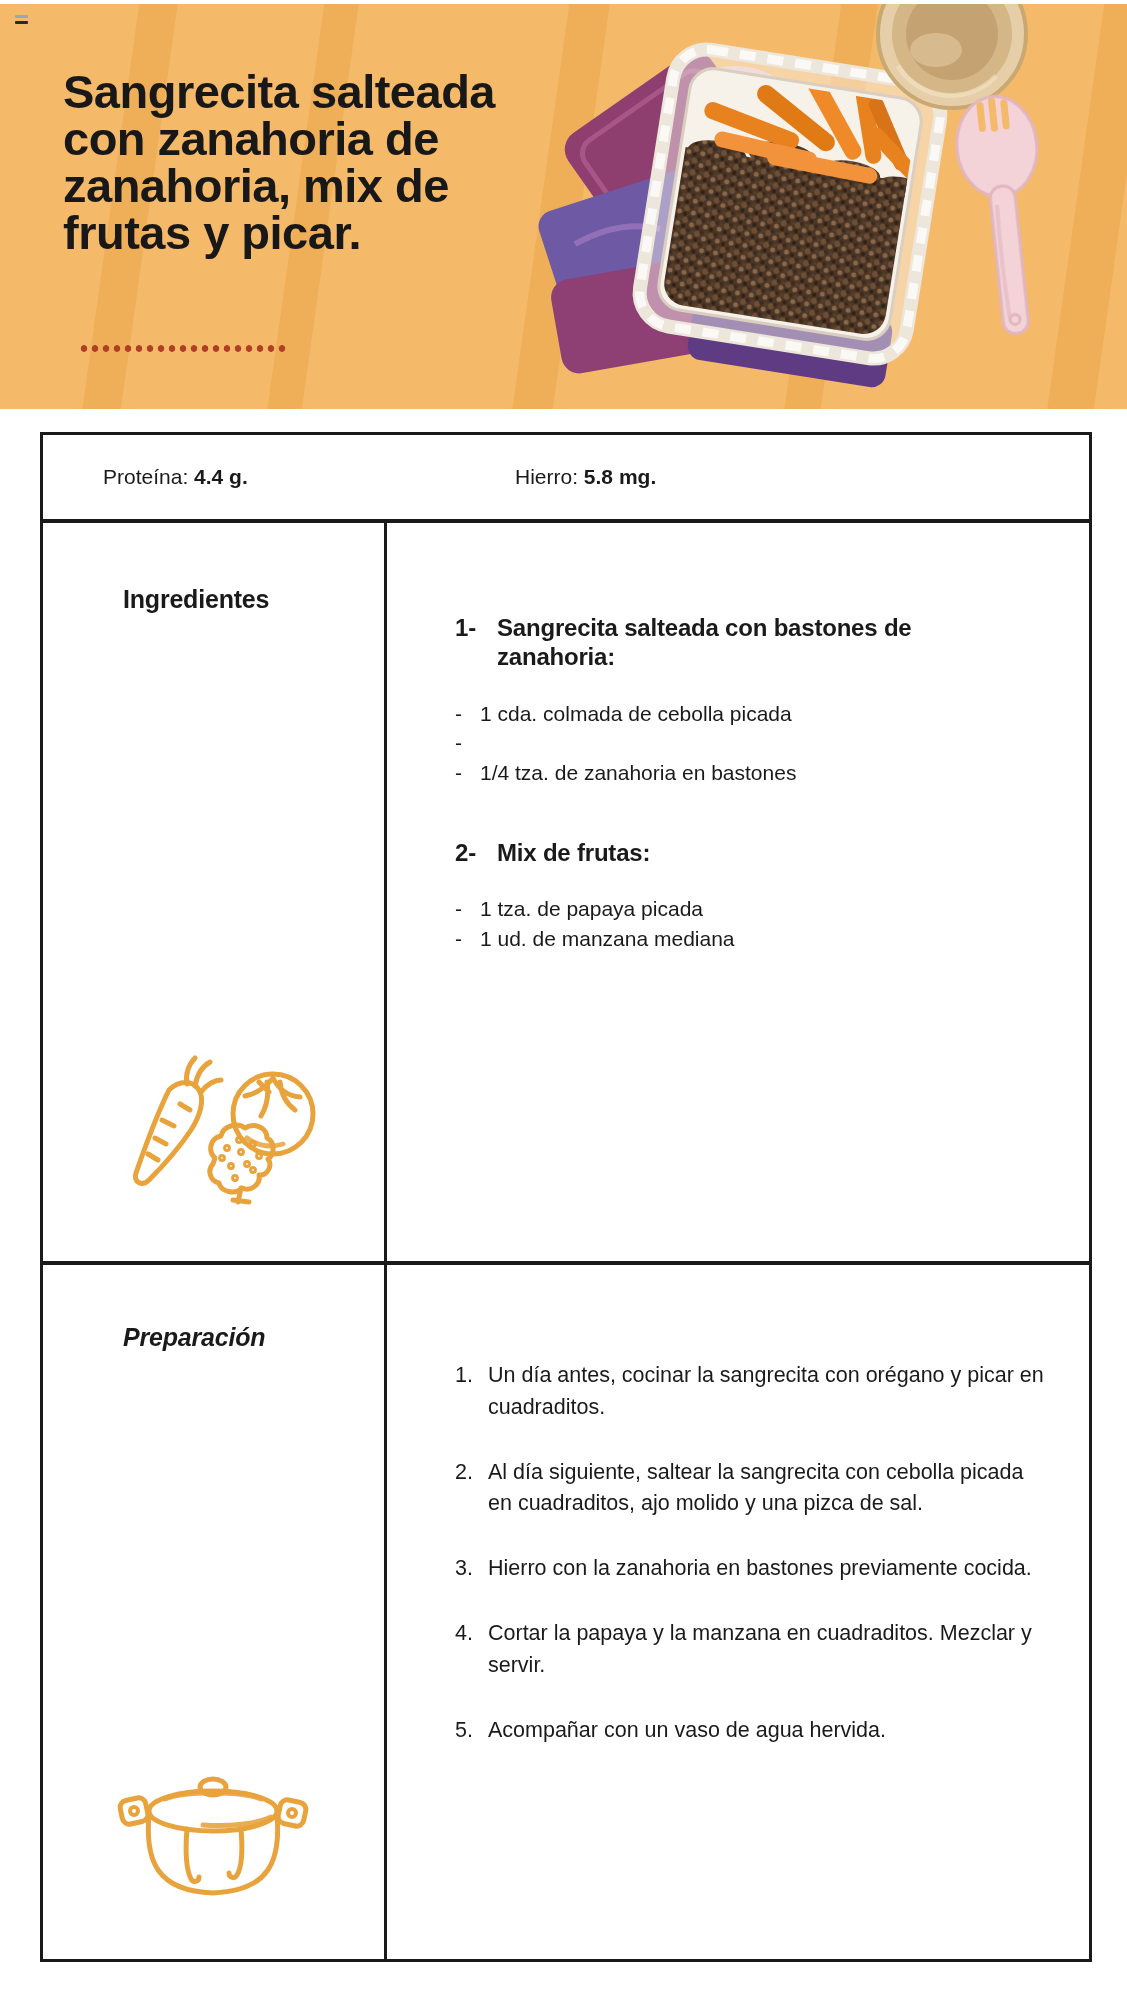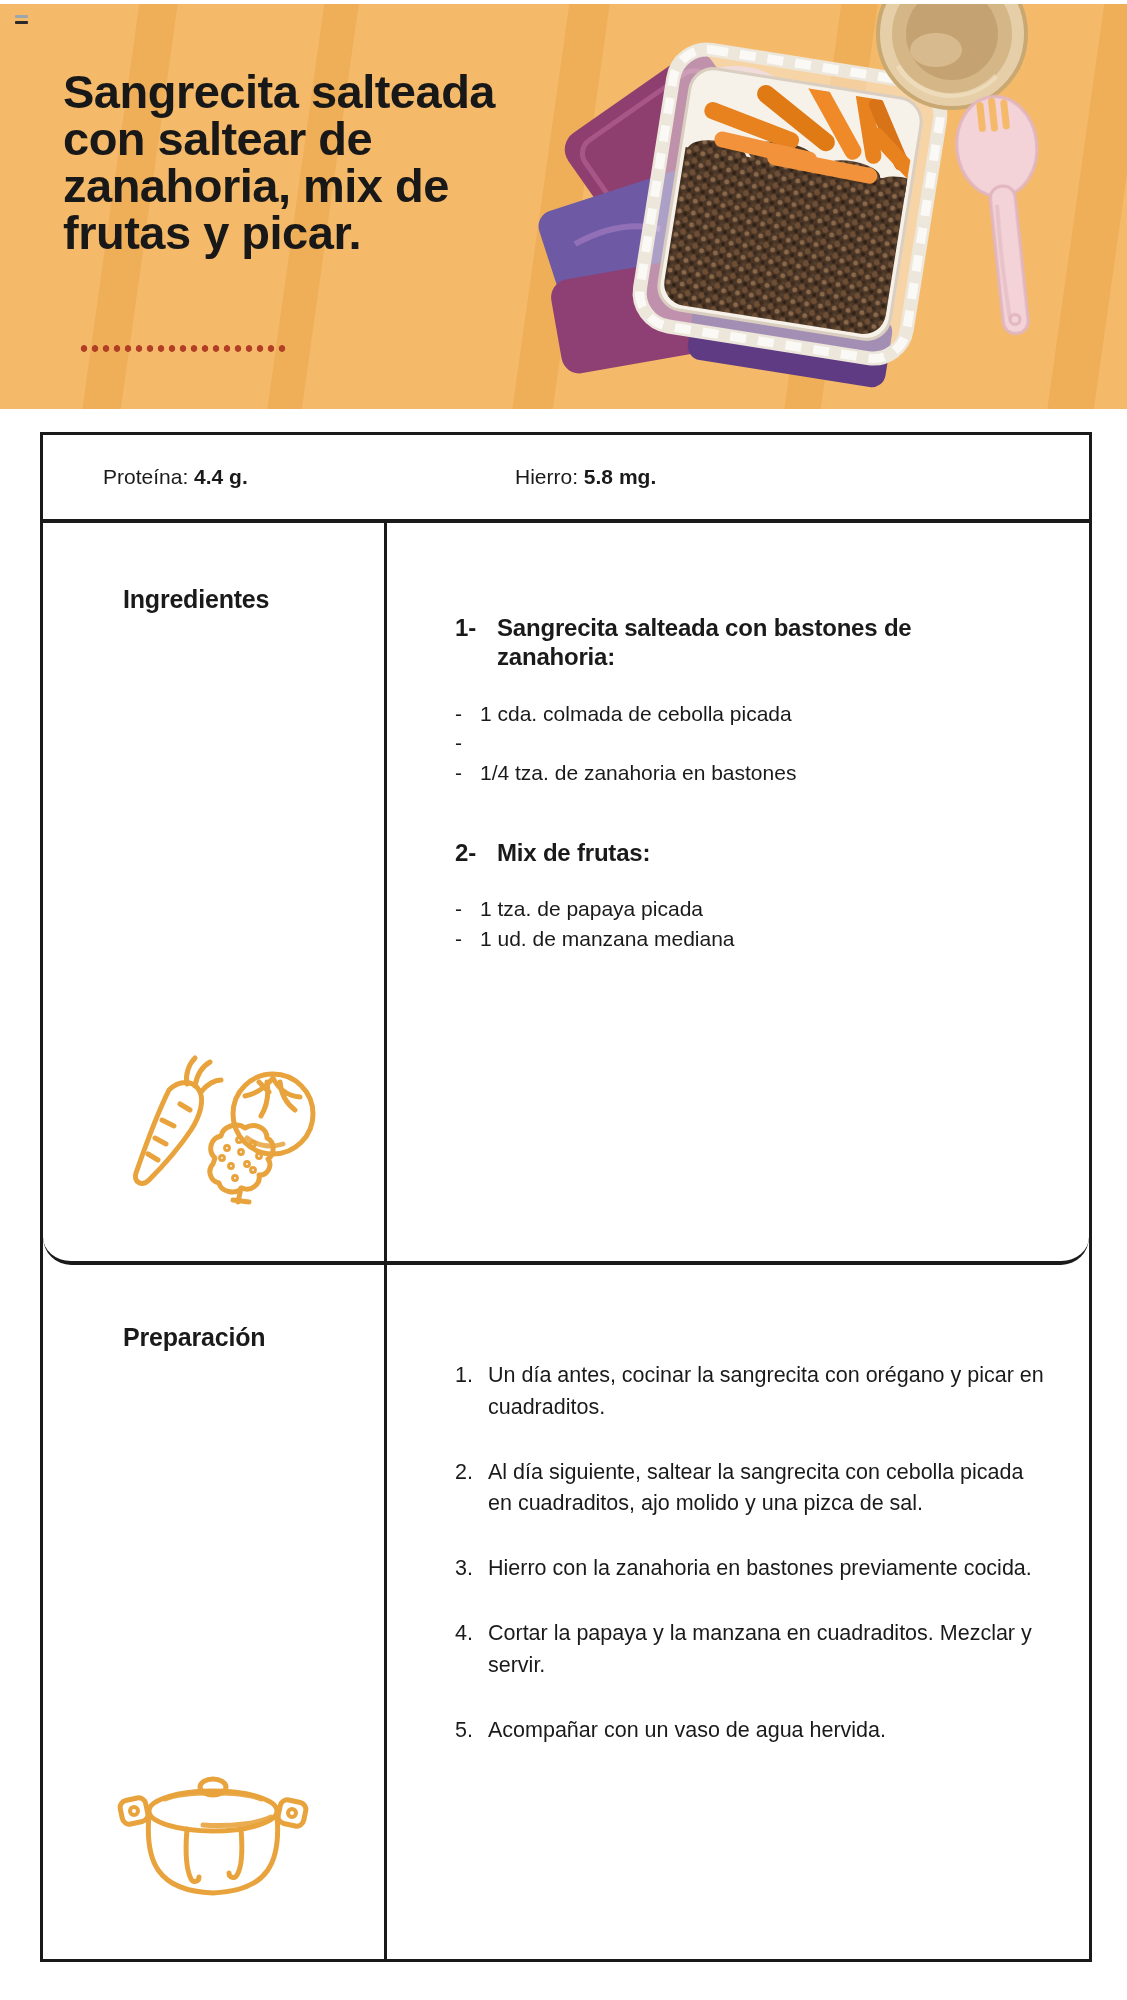--- a/index.html
+++ b/index.html
@@ -54,34 +54,34 @@
     display:flex;flex-direction:column;
   }
   .nutrition-row{
     height:88px;flex:0 0 auto;
     border-bottom:4px solid var(--border,#1A1A1A);
     display:grid;grid-template-columns:412px 370px 1fr;
     align-items:center;padding-left:60px;
     font-size:21px;
   }
   .nutrition-item .value{font-weight:bold;}
-  .split-row{display:flex;flex:0 0 auto;border-radius:28px;}
+  .split-row{display:flex;flex:0 0 auto;}
   .ingredients-row{height:742px;border-bottom:4px solid var(--border,#1A1A1A);}
   .preparation-row{flex:1 1 auto;}
   .left-col{
     width:344px;flex:0 0 auto;
     border-right:3px solid var(--border,#1A1A1A);
     position:relative;
   }
   .right-col{flex:1 1 auto;position:relative;}
   .section-title{
     font-size:25px;font-weight:bold;letter-spacing:-0.2px;
   }
   .ingredients-row .section-title{padding:62px 0 0 80px;}
-  .preparation-row .section-title{padding:58px 8px 0 80px;}
+  .preparation-row .section-title{padding:58px 8px 0 80px;font-style:italic;}
   .ingredients-content{padding:90px 40px 0 68px;}
   .group-heading{
     display:flex;font-size:24px;font-weight:bold;line-height:1.22;
     letter-spacing:-0.2px;
   }
   .group-heading .num{flex:0 0 30px;margin-right:12px;}
   .group-heading .heading-text{max-width:470px;}
   .bullet-list{margin-top:27px;}
   .bullet{display:flex;font-size:21px;line-height:1.42;}
   .bullet .marker{flex:0 0 13px;margin-right:12px;}
@@ -177,21 +177,21 @@
     </g>
   </svg>
 
   <div class="menu-icon">
     <span class="bar-top"></span>
       <span class="bar-bot"></span>
   </div>
 
   <h1 class="page-title">
     <span>Sangrecita salteada</span>
-    <span>con saltear de</span>
+    <span>con zanahoria de</span>
     <span>zanahoria, mix de</span>
     <span>frutas y picar.</span>
   </h1>
 
   <div class="dotted-separator"></div>
 </header>
 
 <section class="card">
 
   <div class="nutrition-row">

